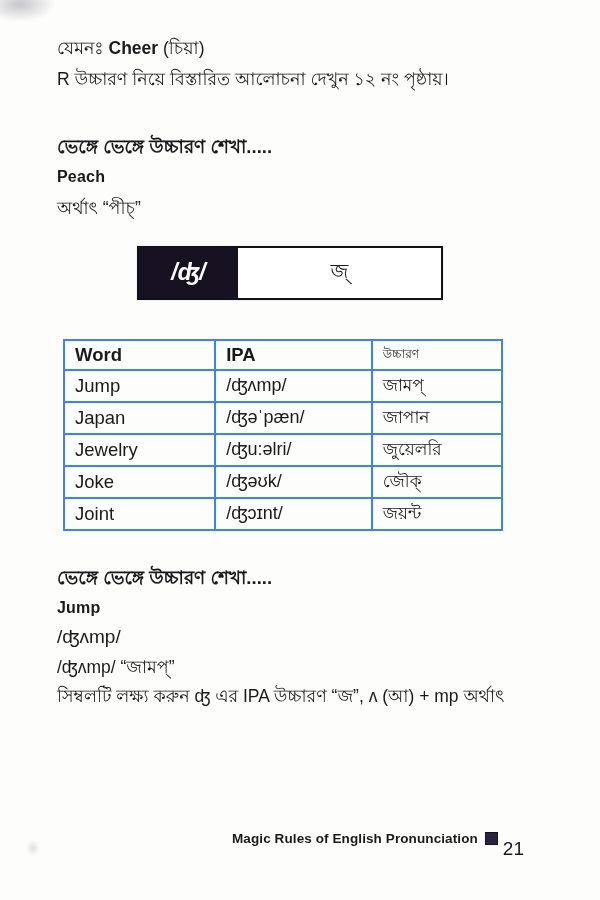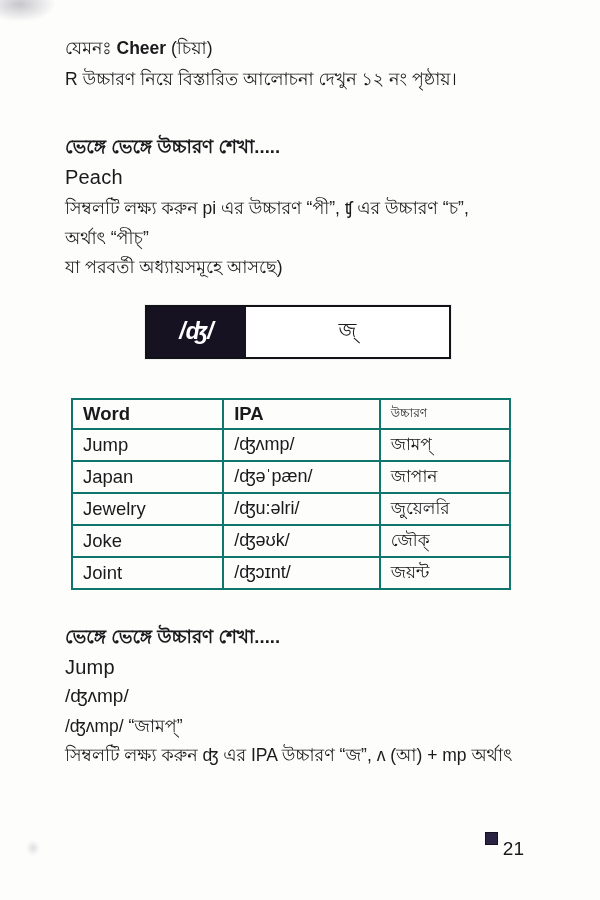--- a/index.html
+++ b/index.html
@@ -5,31 +5,31 @@
   html,body{margin:0;padding:0;background:#e8e8e8;}
   .page{
     position:relative;
     width:600px;height:900px;
     margin:0 auto;
     background:#fdfdfc;
     color:#1a1a1c;
     font-family:"Liberation Sans","DejaVu Sans",sans-serif;
     overflow:hidden;
   }
-  .content{padding:36px 16px 0 57px;margin-left:8px;}
+  .content{padding:36px 16px 0 57px;}
 
   .intro-line1{font-size:17.5px;line-height:24px;}
   .intro-line2{font-size:17.5px;line-height:26px;margin-top:6px;}
   .bold{font-weight:700;}
 
   .section-heading{font-weight:700;font-size:18.5px;line-height:26px;}
   .heading-gap1{margin-top:42px;}
   .heading-gap2{margin-top:34px;}
 
-  .word-title{font-size:20px;font-weight:400;line-height:30px;margin-top:2px;letter-spacing:.2px;}
+  .word-title{font-size:16px;font-weight:700;line-height:30px;margin-top:2px;letter-spacing:.2px;}
   .ipa-line{font-size:19px;line-height:28px;font-weight:400;}
   .para{font-size:17.5px;line-height:29.5px;margin-top:2px;}
   .para div{white-space:nowrap;}
 
   .sound-box{
     margin:22px 0 0 80px;
     width:302px;height:50px;
     border:2px solid #111118;
     display:flex;
     background:#fff;
@@ -48,21 +48,21 @@
     display:flex;align-items:center;justify-content:center;
     font-size:20px;
   }
 
   table.pron{
     margin:39px 0 0 6px;
     border-collapse:collapse;
     width:440px;
   }
   table.pron th, table.pron td{
-    border:2px solid #0f766e;
+    border:2px solid #3b82f6;
     text-align:left;
     padding:1px 4px 1px 10px;
     height:24px;
     vertical-align:middle;
   }
   table.pron th{font-size:18.5px;font-weight:700;height:26px;}
   table.pron th.bn-header{font-size:12px;font-weight:400;}
   td.col-word{width:140px;font-size:18.5px;}
   td.col-ipa{width:146px;font-size:18px;}
   td.col-bn{width:118px;font-size:17px;}
@@ -104,23 +104,21 @@
   <div class="content">
 
     <div class="intro-line1"><span>যেমনঃ </span><span class="bold">Cheer</span><span> (চিয়া)</span></div>
 
     <div class="intro-line2">R উচ্চারণ নিয়ে বিস্তারিত আলোচনা দেখুন ১২ নং পৃষ্ঠায়।</div>
 
     <div class="section-heading heading-gap1">ভেঙ্গে ভেঙ্গে উচ্চারণ শেখা.....</div>
     <div class="word-title">Peach</div>
 
     <div class="para">
-      <div>সিম্বলটি লক্ষ্য করুন pi এর উচ্চারণ “পী”, ʧ এর উচ্চারণ “চ”,</div>
       <div>অর্থাৎ “পীচ্”</div>
-      <div>যা পরবর্তী অধ্যায়সমূহে আসছে)</div>
     </div>
 
     <div class="sound-box">
       <div class="sound-box-symbol">/ʤ/</div>
       <div class="sound-box-bengali">জ্</div>
     </div>
 
     <table class="pron">
       <thead>
         <tr>
@@ -163,16 +161,17 @@
     <div class="ipa-line">/ʤʌmp/</div>
 
     <div class="para">
       <div>/ʤʌmp/ “জামপ্”</div>
       <div>সিম্বলটি লক্ষ্য করুন ʤ এর IPA উচ্চারণ “জ”, ʌ (আ) + mp অর্থাৎ</div>
     </div>
 
   </div>
 
   <div class="footer">
+    <span class="footer-title">Magic Rules of English Pronunciation</span>
     <span class="footer-square"></span>
     <span class="footer-page">21</span>
   </div>
 </div>
 
 </body></html>

